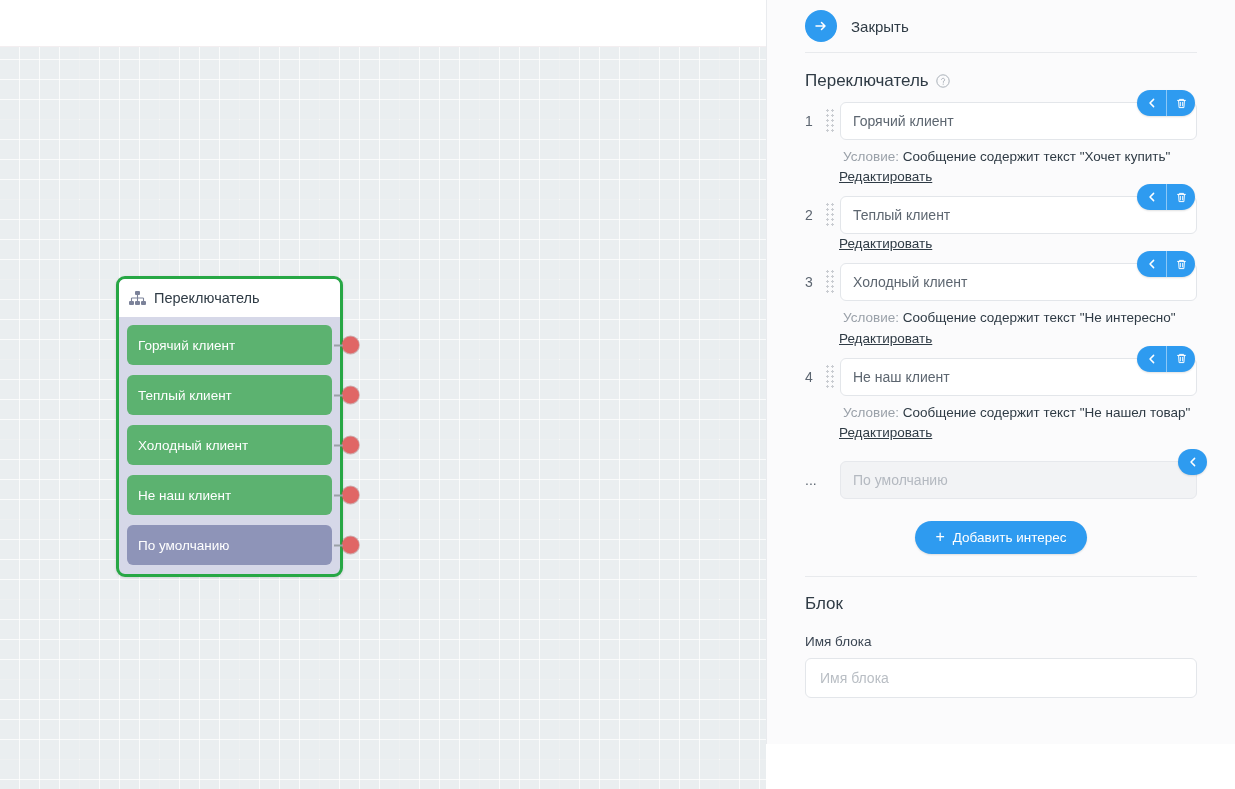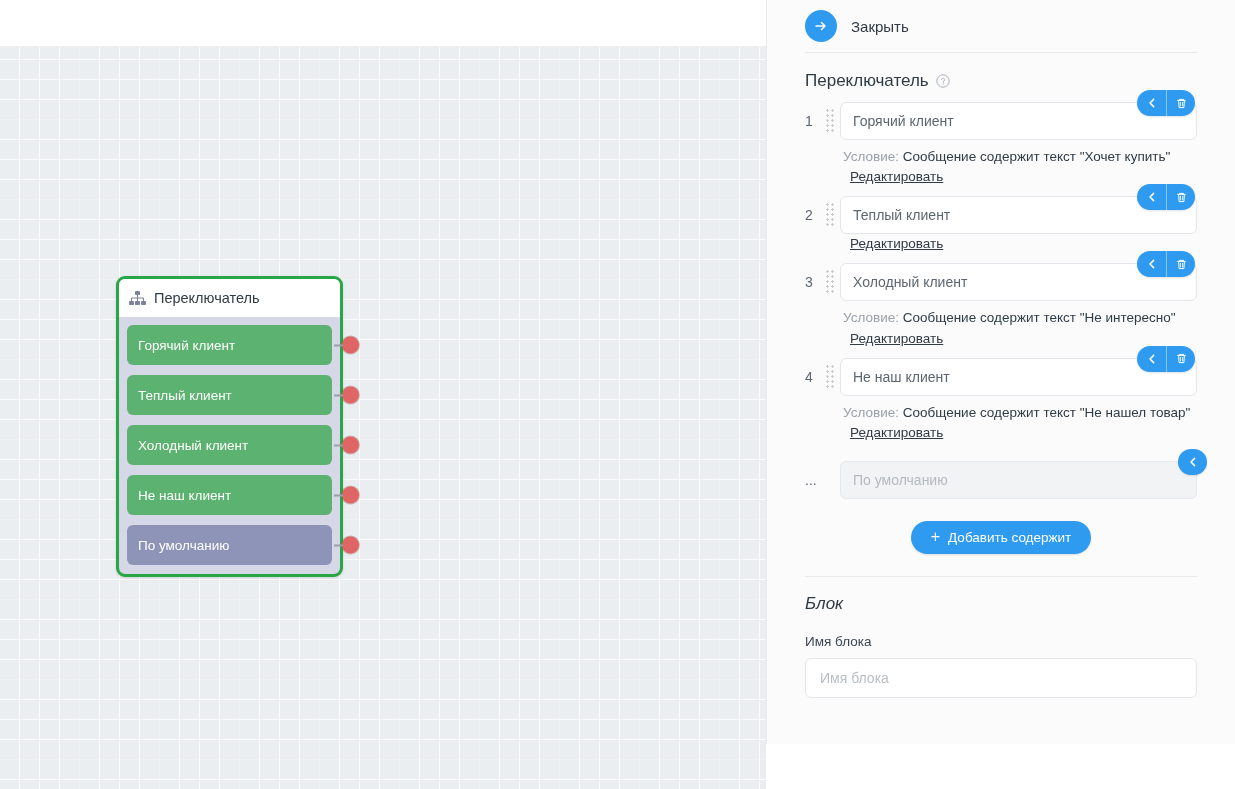--- a/index.html
+++ b/index.html
@@ -183,21 +183,21 @@
 
   .cond-desc {
     margin: 7px 0 0 38px;
     font-size: 13.5px;
     color: #2f3b45;
     line-height: 1.5;
   }
   .cond-desc .lbl { color: #9aa1a9; }
   .cond-edit {
     display: inline-block;
-    margin: 1px 0 0 45px;
+    margin: 1px 0 0 34px;
     font-size: 13.5px;
     color: #2f3b45;
     text-decoration: underline;
     cursor: pointer;
   }
 
   .add-wrap { display: flex; justify-content: center; margin-top: 22px; }
   .add-btn {
     background: #2e9bf0;
     color: #fff;
@@ -209,21 +209,20 @@
     font-family: inherit;
     display: flex; align-items: center; gap: 8px;
     cursor: pointer;
     box-shadow: 0 1px 2px rgba(0,0,0,.12);
   }
   .add-btn .plus { font-size: 16px; line-height: 1; font-weight: 400; }
 
   .block-title {
     font-size: 17px; color: #2f3b45;
     margin: 17px 0 0 18px;
-    font-style: italic;
   }
   .field-label {
     font-size: 13.5px; color: #3b4653;
     margin: 20px 0 9px 18px;
   }
   .block-input {
     display: block;
     margin: 0 18px;
     width: calc(100% - 36px);
     height: 40px;
@@ -421,21 +420,21 @@
         <div class="cond-main">
           <span class="cond-num">...</span>
           <span class="grip" style="visibility:hidden"></span>
           <input class="cond-input muted" type="text" readonly="" placeholder="По умолчанию" style="">
         </div>
       </div>
 
       <div class="add-wrap">
         <button class="add-btn">
           <span class="plus">+</span>
-          <span>Добавить содержит</span>
+          <span>Добавить интерес</span>
         </button>
       </div>
 
       <div class="divider" style="margin-top:22px;"></div>
 
       <div class="block-title">Блок</div>
 
       <div class="field-label">Имя блока</div>
 
       <input class="block-input" type="text" placeholder="Имя блока" style="">

